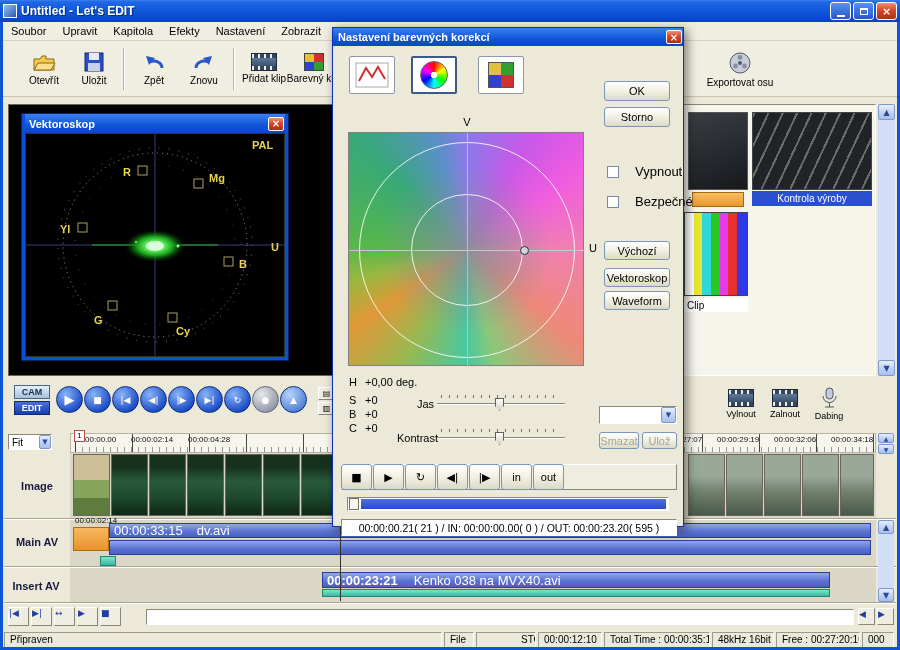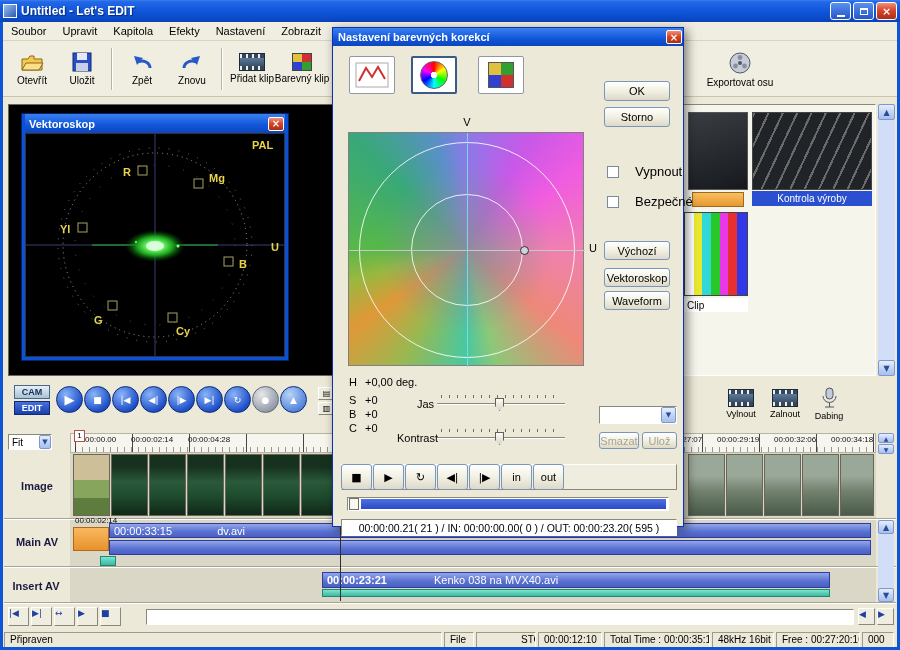--- a/index.html
+++ b/index.html
@@ -13,21 +13,21 @@
     display:flex;align-items:center;padding:0 3px;}
   .title-text{color:#fff;font-weight:bold;font-size:12px;text-shadow:1px 1px 1px #022A7A;margin-left:4px;flex:1;}
   .app-icon{width:14px;height:14px;background:linear-gradient(135deg,#9AC0F0,#2A5AB0);border:1px solid #fff;}
   .wbtn{width:21px;height:18px;margin-left:2px;border:1px solid #fff;border-radius:3px;display:flex;align-items:center;justify-content:center;
     background:linear-gradient(180deg,#5A90F0,#2458C8);color:#fff;font-weight:bold;font-size:11px;}
   .wbtn.close{background:linear-gradient(180deg,#F09078,#D8472A 45%,#A83014);}
   .min-glyph{display:block;width:8px;height:2px;background:#fff;margin-top:9px;}
   .max-glyph{display:block;width:8px;height:7px;border:1px solid #fff;border-top-width:2px;}
   .menubar{position:absolute;left:3px;top:22px;width:894px;height:19px;background:#F0EEE1;border-bottom:1px solid #D8D4C4;display:flex;align-items:center;}
   .mitem{padding:2px 8px;font-size:11px;}
-  .toolbar{position:absolute;left:3px;top:41px;width:894px;height:56px;background:#F0EEE1;border-bottom:1px solid #C8C4B4;display:flex;align-items:center;padding-left:4px;}
+  .toolbar{position:absolute;left:3px;top:41px;width:894px;height:56px;background:#F0EEE1;border-bottom:1px solid #C8C4B4;display:flex;align-items:center;padding-left:16px;}
   .tb-btn{width:50px;height:50px;display:flex;flex-direction:column;align-items:center;justify-content:center;border:1px solid transparent;border-radius:3px;}
   .tb-label{font-size:10px;margin-top:2px;white-space:nowrap;}
   .tsep{width:2px;height:42px;border-left:1px solid #B8B4A4;border-right:1px solid #fff;margin:0 4px;}
   
   .raised{border:1px solid;border-color:#FFFFFF #8A887A #8A887A #FFFFFF;background:#EFEDE0;}
   .sunken{border:1px solid;border-color:#8A887A #FFFFFF #FFFFFF #8A887A;background:#fff;}
   .btn{border:1px solid #7A96B8;border-radius:3px;background:linear-gradient(180deg,#FFFFFF,#F2F0E2 50%,#DDD9C8);font-size:11px;
     display:flex;align-items:center;justify-content:center;}
   
   .preview{position:absolute;left:8px;top:104px;width:358px;height:272px;background:#000;border:1px solid #6A675A;}
@@ -67,21 +67,21 @@
     background-image:
       repeating-linear-gradient(90deg,rgba(40,40,40,.85) 0 1px,transparent 1px 57px),
       repeating-linear-gradient(90deg,rgba(110,110,110,.7) 0 1px,transparent 1px 7px);
     background-size:100% 100%,100% 5px;background-position:4px 0,4px 100%;background-repeat:repeat-x;}
   .rlabel{position:absolute;top:435px;font-size:8px;color:#111;white-space:nowrap;z-index:2;}
   .thumb{position:absolute;top:454px;width:37px;height:62px;border:1px solid #6A675A;}
   .thumb.a1{background:linear-gradient(180deg,#CDC098 0 42%,#87A55C 42% 72%,#5E7C3E 72%);}
   .thumb.ax{background:linear-gradient(180deg,#16321F 0 20%,#2A5A3A 45%,#1E4A2E 70%,#102818);}
   .thumb.bx{background:linear-gradient(180deg,#9AA89A 0 35%,#72826E 60%,#4A5A4A);}
   .avbar{position:absolute;height:15px;background:linear-gradient(180deg,#93A5EC,#5870D0 60%,#4A60C4);border:1px solid #2C3C98;color:#fff;
-    font-size:11px;display:flex;align-items:center;white-space:nowrap;overflow:hidden;gap:31px;}
+    font-size:13px;display:flex;align-items:center;white-space:nowrap;overflow:hidden;}
   .tealbar{position:absolute;background:linear-gradient(180deg,#7CE4D0,#3EB8A0);border:1px solid #1E8874;}
   .sep-h{position:absolute;left:4px;width:892px;height:2px;border-top:1px solid #A8A494;border-bottom:1px solid #FFF;}
   
   .sseg{position:absolute;top:632px;height:16px;font-size:10px;padding:1px 5px;white-space:nowrap;overflow:hidden;
     border:1px solid;border-color:#9C9A8C #FFFFFF #FFFFFF #9C9A8C;}
   .mb-btn{position:absolute;top:607px;width:21px;height:19px;font-size:9px;color:#2040A0;}
   
   .dialog{position:absolute;left:332px;top:27px;width:352px;height:500px;background:#ECE9D8;border:1px solid #0831B8;
     box-shadow:3px 3px 10px rgba(0,0,0,.5);z-index:100;}
   .dlg-title{height:18px;display:flex;align-items:center;background:linear-gradient(180deg,#3A80F0,#1055D8 60%,#0C46BE);gap:20px;}

